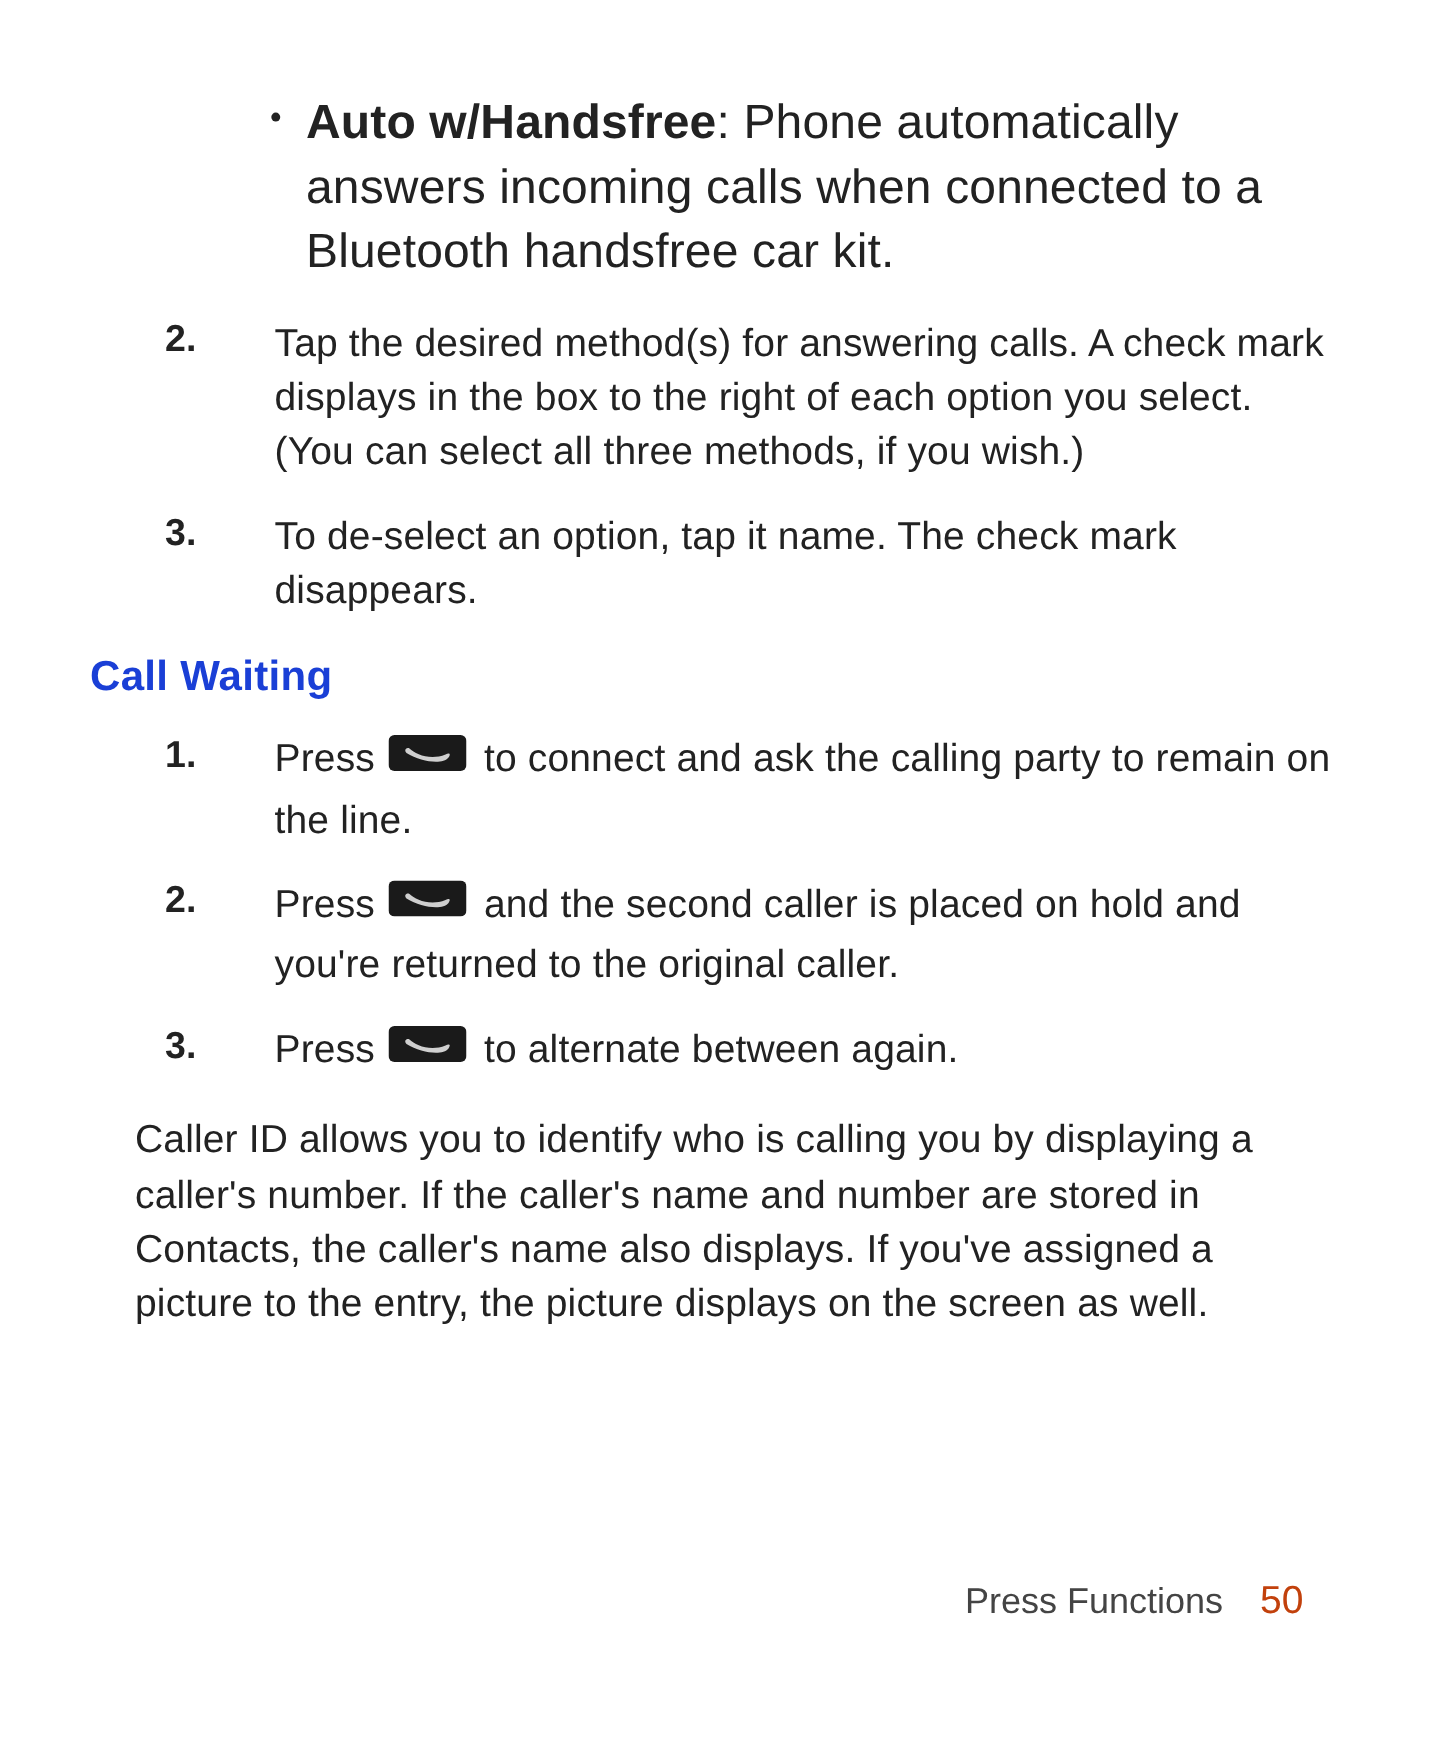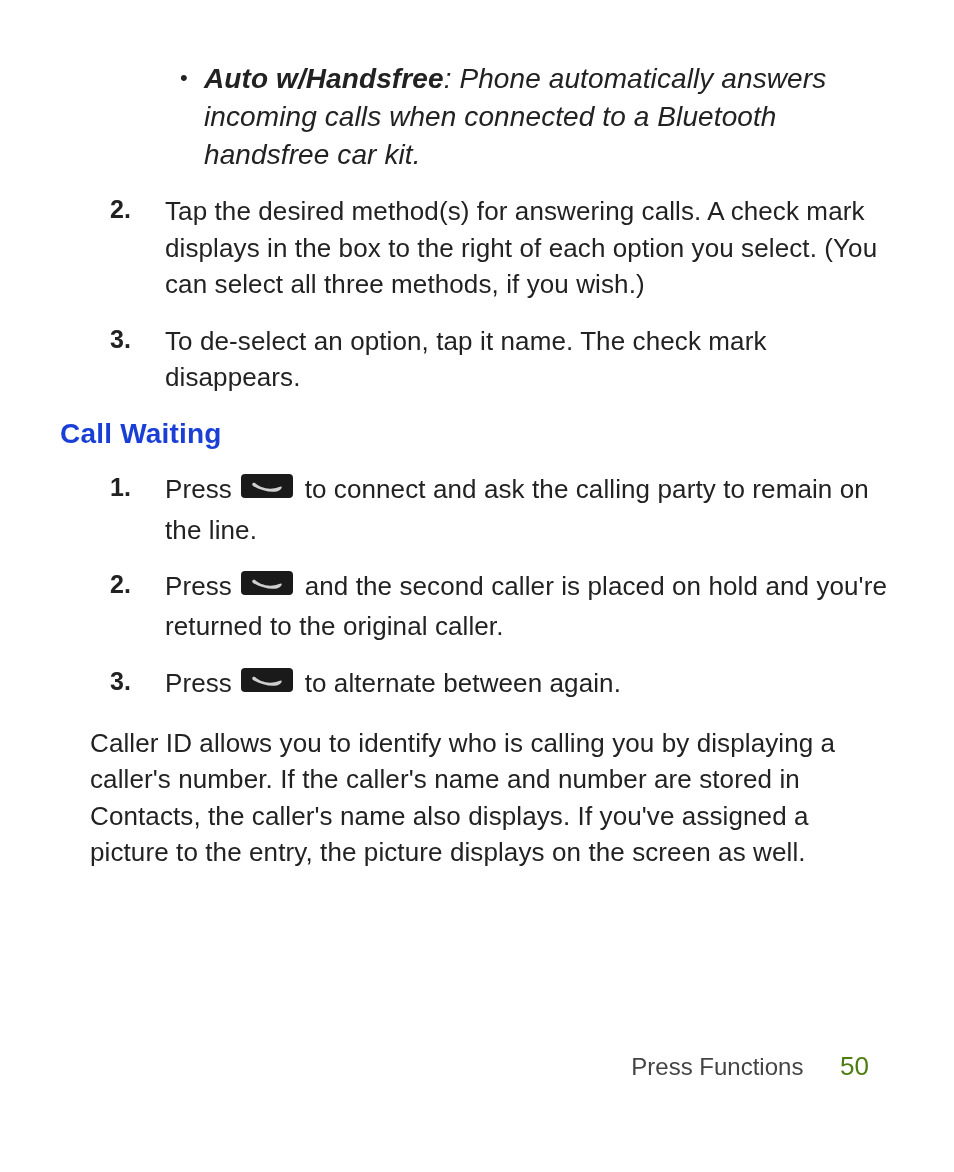--- a/index.html
+++ b/index.html
@@ -31,43 +31,43 @@
   }
   .bullet-dot {
     width: 24px;
     flex: 0 0 24px;
     text-align: left;
     font-size: 22px;
     line-height: 1.5;
     padding-top: 1px;
   }
   .bullet-text {
-    font-size: 28px;
+    font-size: 32px;
     line-height: 1.35;
-    font-style: italic;
   }
   .bullet-text .bold {
     font-weight: 800;
   }
   .num-row {
     display: flex;
     align-items: flex-start;
     margin: 0 0 20px 50px;
   }
   .num-label {
     width: 55px;
     flex: 0 0 55px;
     font-weight: 800;
     font-size: 25px;
     line-height: 1.35;
   }
   .num-text {
     flex: 1;
     font-size: 26px;
     line-height: 1.4;
+    margin-left: 18px;
   }
   .section-head {
     color: #1a3fd6;
     font-weight: 800;
     font-size: 28px;
     margin: 8px 0 18px 0;
     letter-spacing: 0.2px;
   }
   .body-para {
     font-size: 26px;
@@ -81,23 +81,23 @@
   }
   .footer {
     position: absolute;
     bottom: 90px;
     right: 85px;
     font-size: 24px;
     color: #444;
   }
   .footer .pg {
     display: inline-block;
-    margin-left: 30px;
+    margin-left: 18px;
     font-size: 26px;
-    color: #4d7c0f;
+    color: #c2410c;
   }
 </style>
 </head>
 <body>
 
 <div class="page">
   <div class="content">
 
     <div class="bullet-row">
       <div class="bullet-dot">•</div>

